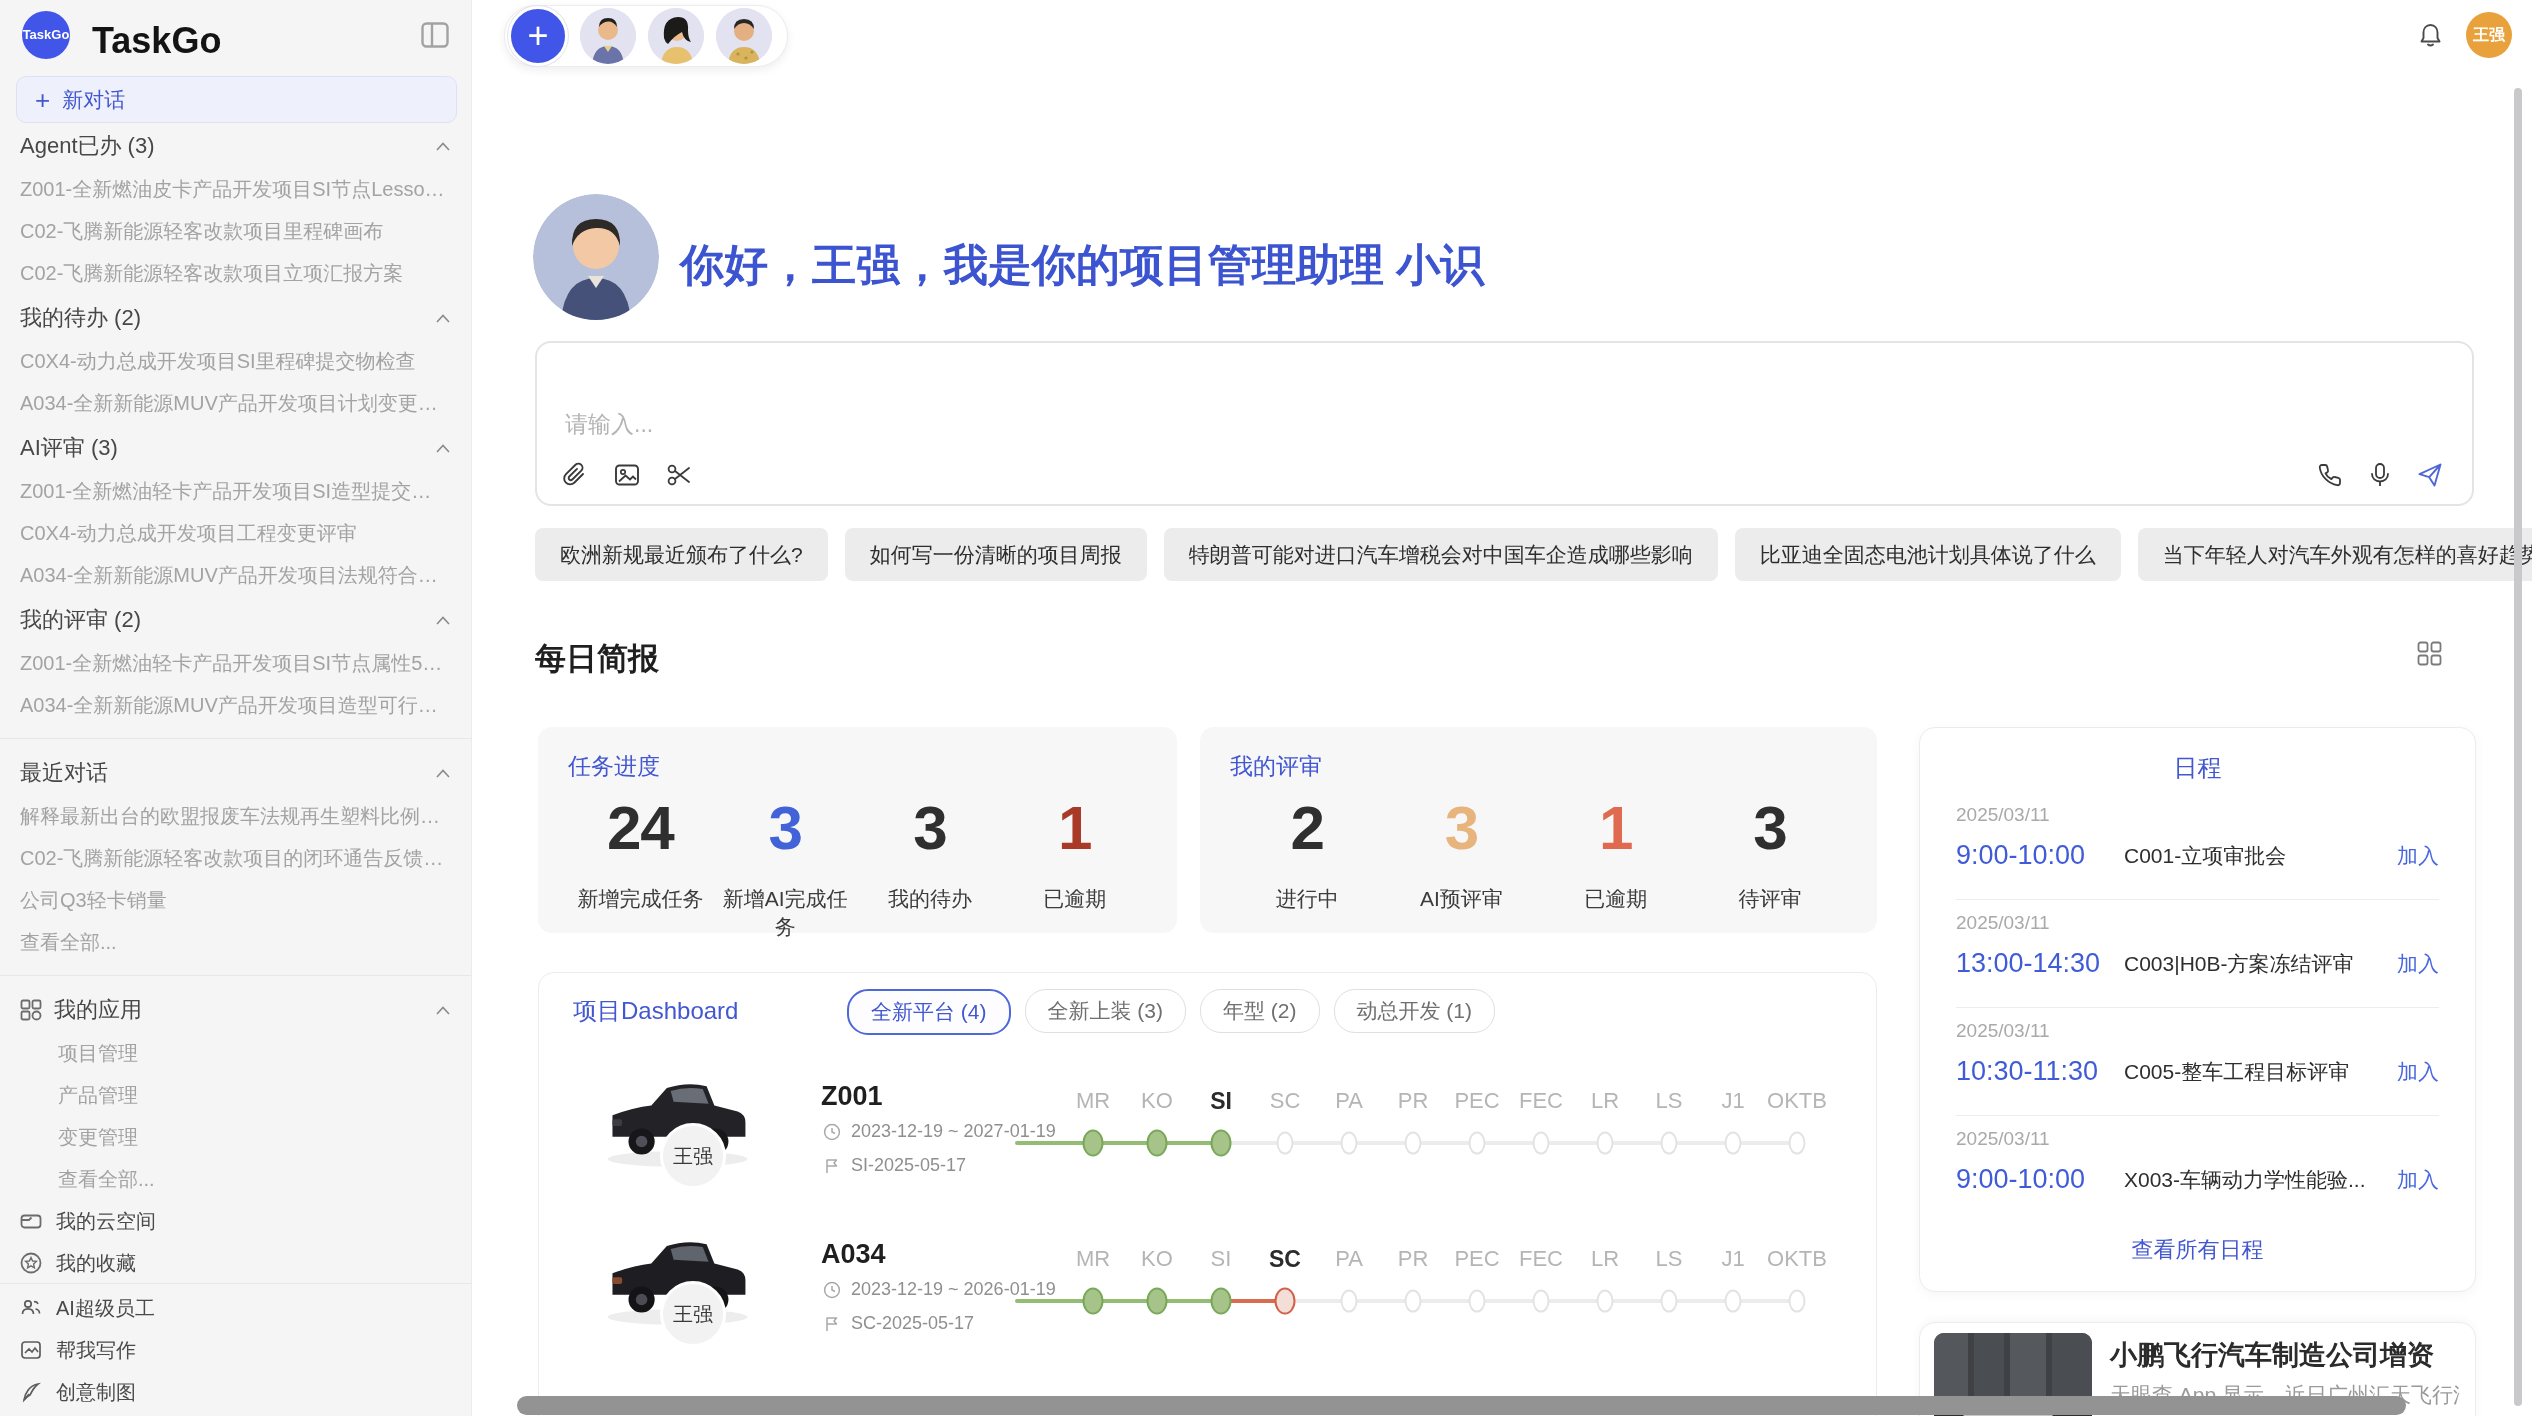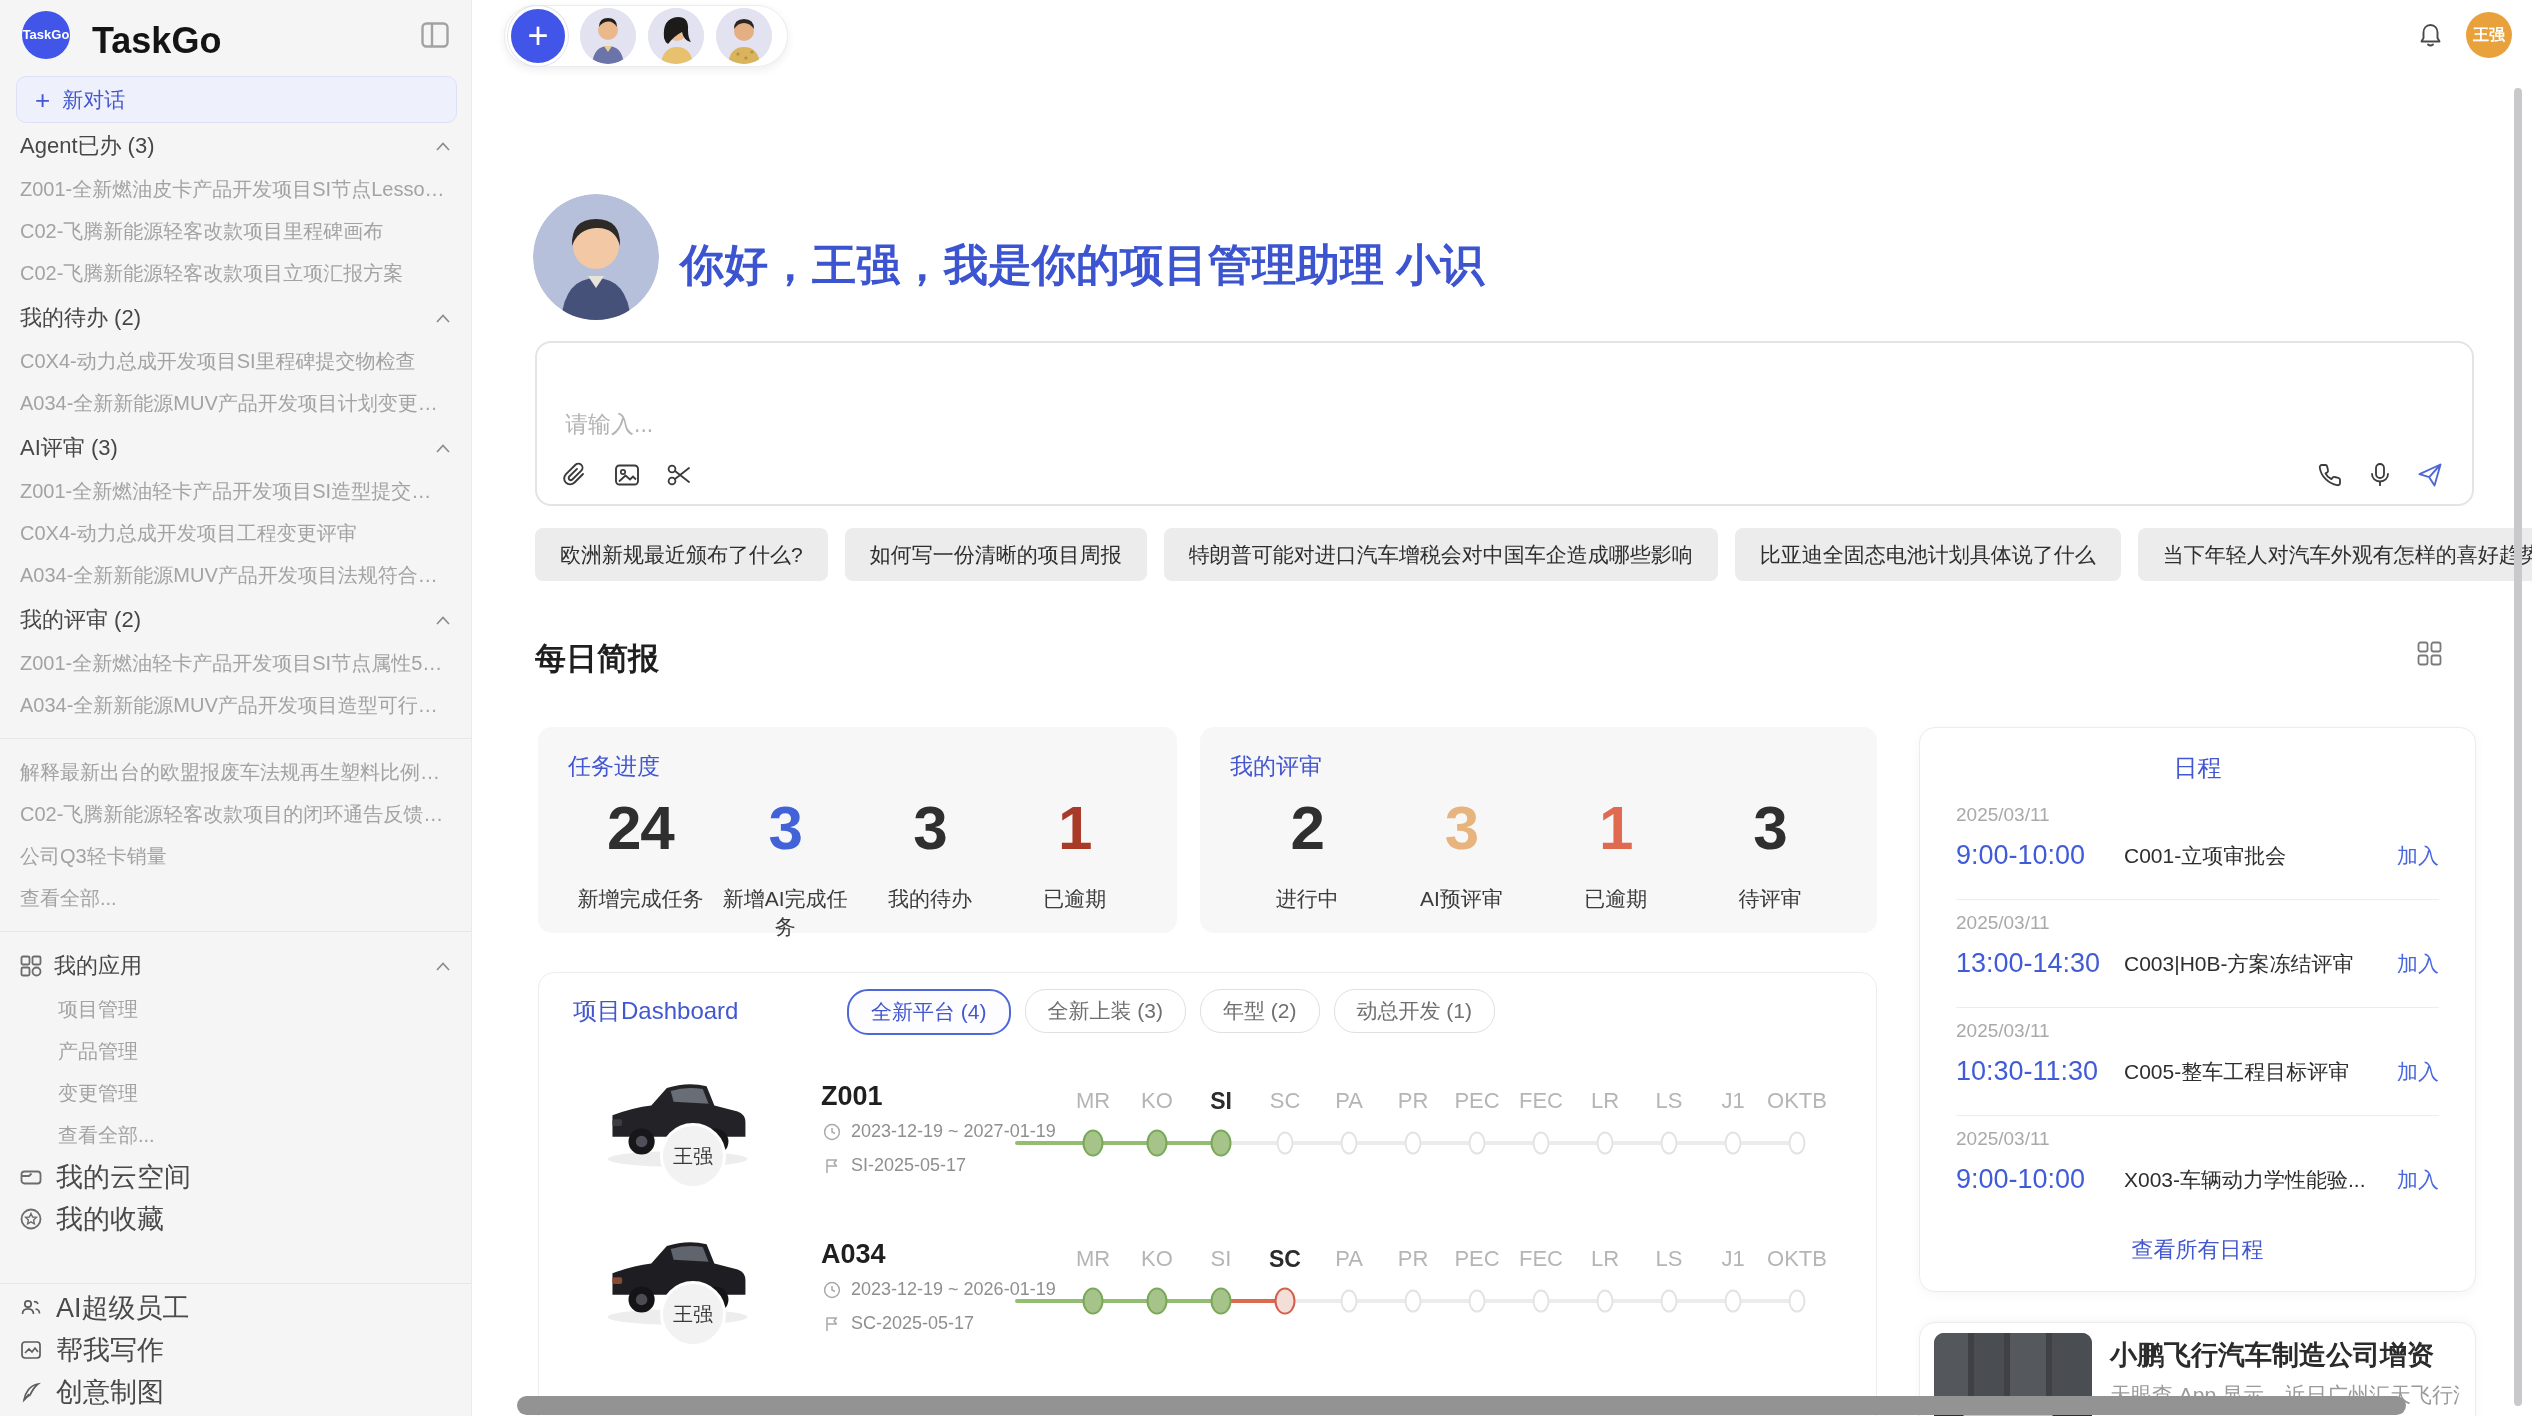--- a/index.html
+++ b/index.html
@@ -16,21 +16,21 @@
             display:flex;align-items:center;gap:12px;padding-left:18px;color:#4257d0;cursor:pointer;}
   .new-chat .plus{font-size:26px;line-height:26px;font-weight:400;}
   .new-chat .nc-label{font-size:21px;}
   .side-scroll{position:absolute;top:122px;left:0;right:0;bottom:134px;overflow:hidden;padding:0 20px;}
   .group-title{height:44px;margin-top:2px;display:flex;align-items:center;justify-content:space-between;
                font-size:22px;color:#474747;cursor:pointer;}
   .group-title .gt-left{display:flex;align-items:center;gap:12px;}
   .item{height:42px;line-height:42px;font-size:20px;color:#a3a3a3;white-space:nowrap;overflow:hidden;text-overflow:ellipsis;cursor:pointer;}
   .divider{height:1px;background:#e7e7e8;margin:12px -20px;}
   .sub-item{padding-left:38px;}
-  .row-link{height:42px;display:flex;align-items:center;gap:14px;font-size:27px;color:#4a4a4a;cursor:pointer;}
+  .row-link{height:42px;display:flex;align-items:center;gap:14px;font-size:20px;color:#4a4a4a;cursor:pointer;}
   .side-foot{position:absolute;left:0;right:0;bottom:0;height:133px;border-top:1px solid #e7e7e8;padding:3px 20px 0;box-sizing:border-box;}
   .icon16{width:22px;height:22px;flex:0 0 22px;}
   
   .main{position:absolute;left:472px;top:0;width:2060px;height:1416px;background:#fff;}
   .pill{position:absolute;left:32px;top:5px;width:284px;height:62px;background:#fff;border:1px solid #ececf1;border-radius:32px;
         box-shadow:0 3px 10px rgba(0,0,0,.07);display:flex;align-items:center;gap:12px;padding:0 0 0 3px;box-sizing:border-box;}
   .add-btn{width:54px;height:54px;border-radius:50%;background:#4155e8;color:#fff;display:flex;align-items:center;justify-content:center;
            font-size:36px;font-weight:300;border:3px solid #fff;box-shadow:0 0 0 1px #e3e3ec;cursor:pointer;box-sizing:content-box;}
   .member{width:56px;height:56px;border-radius:50%;background:#e4e4f3;overflow:hidden;flex:0 0 56px;cursor:pointer;}
   .bell{position:absolute;left:1945px;top:22px;width:27px;height:27px;cursor:pointer;}
@@ -179,20 +179,26 @@
           </svg>
       </div>
       <div>
 
       <div class="item">Z001-全新燃油轻卡产品开发项目SI节点属性5D文件评审</div>
           <div class="item">A034-全新新能源MUV产品开发项目造型可行性评审</div>
         </div>
 
       <div class="divider"></div>
 
+      <div class="group-title">
+        <span class="gt-left">最近对话</span>
+        <svg class="chev" width="16" height="11" viewBox="0 0 16 11">
+            <path d="M2 9 L8 2.5 L14 9" stroke="#8a8a8a" stroke-width="1.6" fill="none"></path>
+          </svg>
+      </div>
       <div>
 
       <div class="item">解释最新出台的欧盟报废车法规再生塑料比例被调至15%...</div>
           <div class="item">C02-飞腾新能源轻客改款项目的闭环通告反馈情况</div>
           <div class="item">公司Q3轻卡销量</div>
         </div>
       <div class="item">查看全部...</div>
 
       <div class="divider"></div>
 

